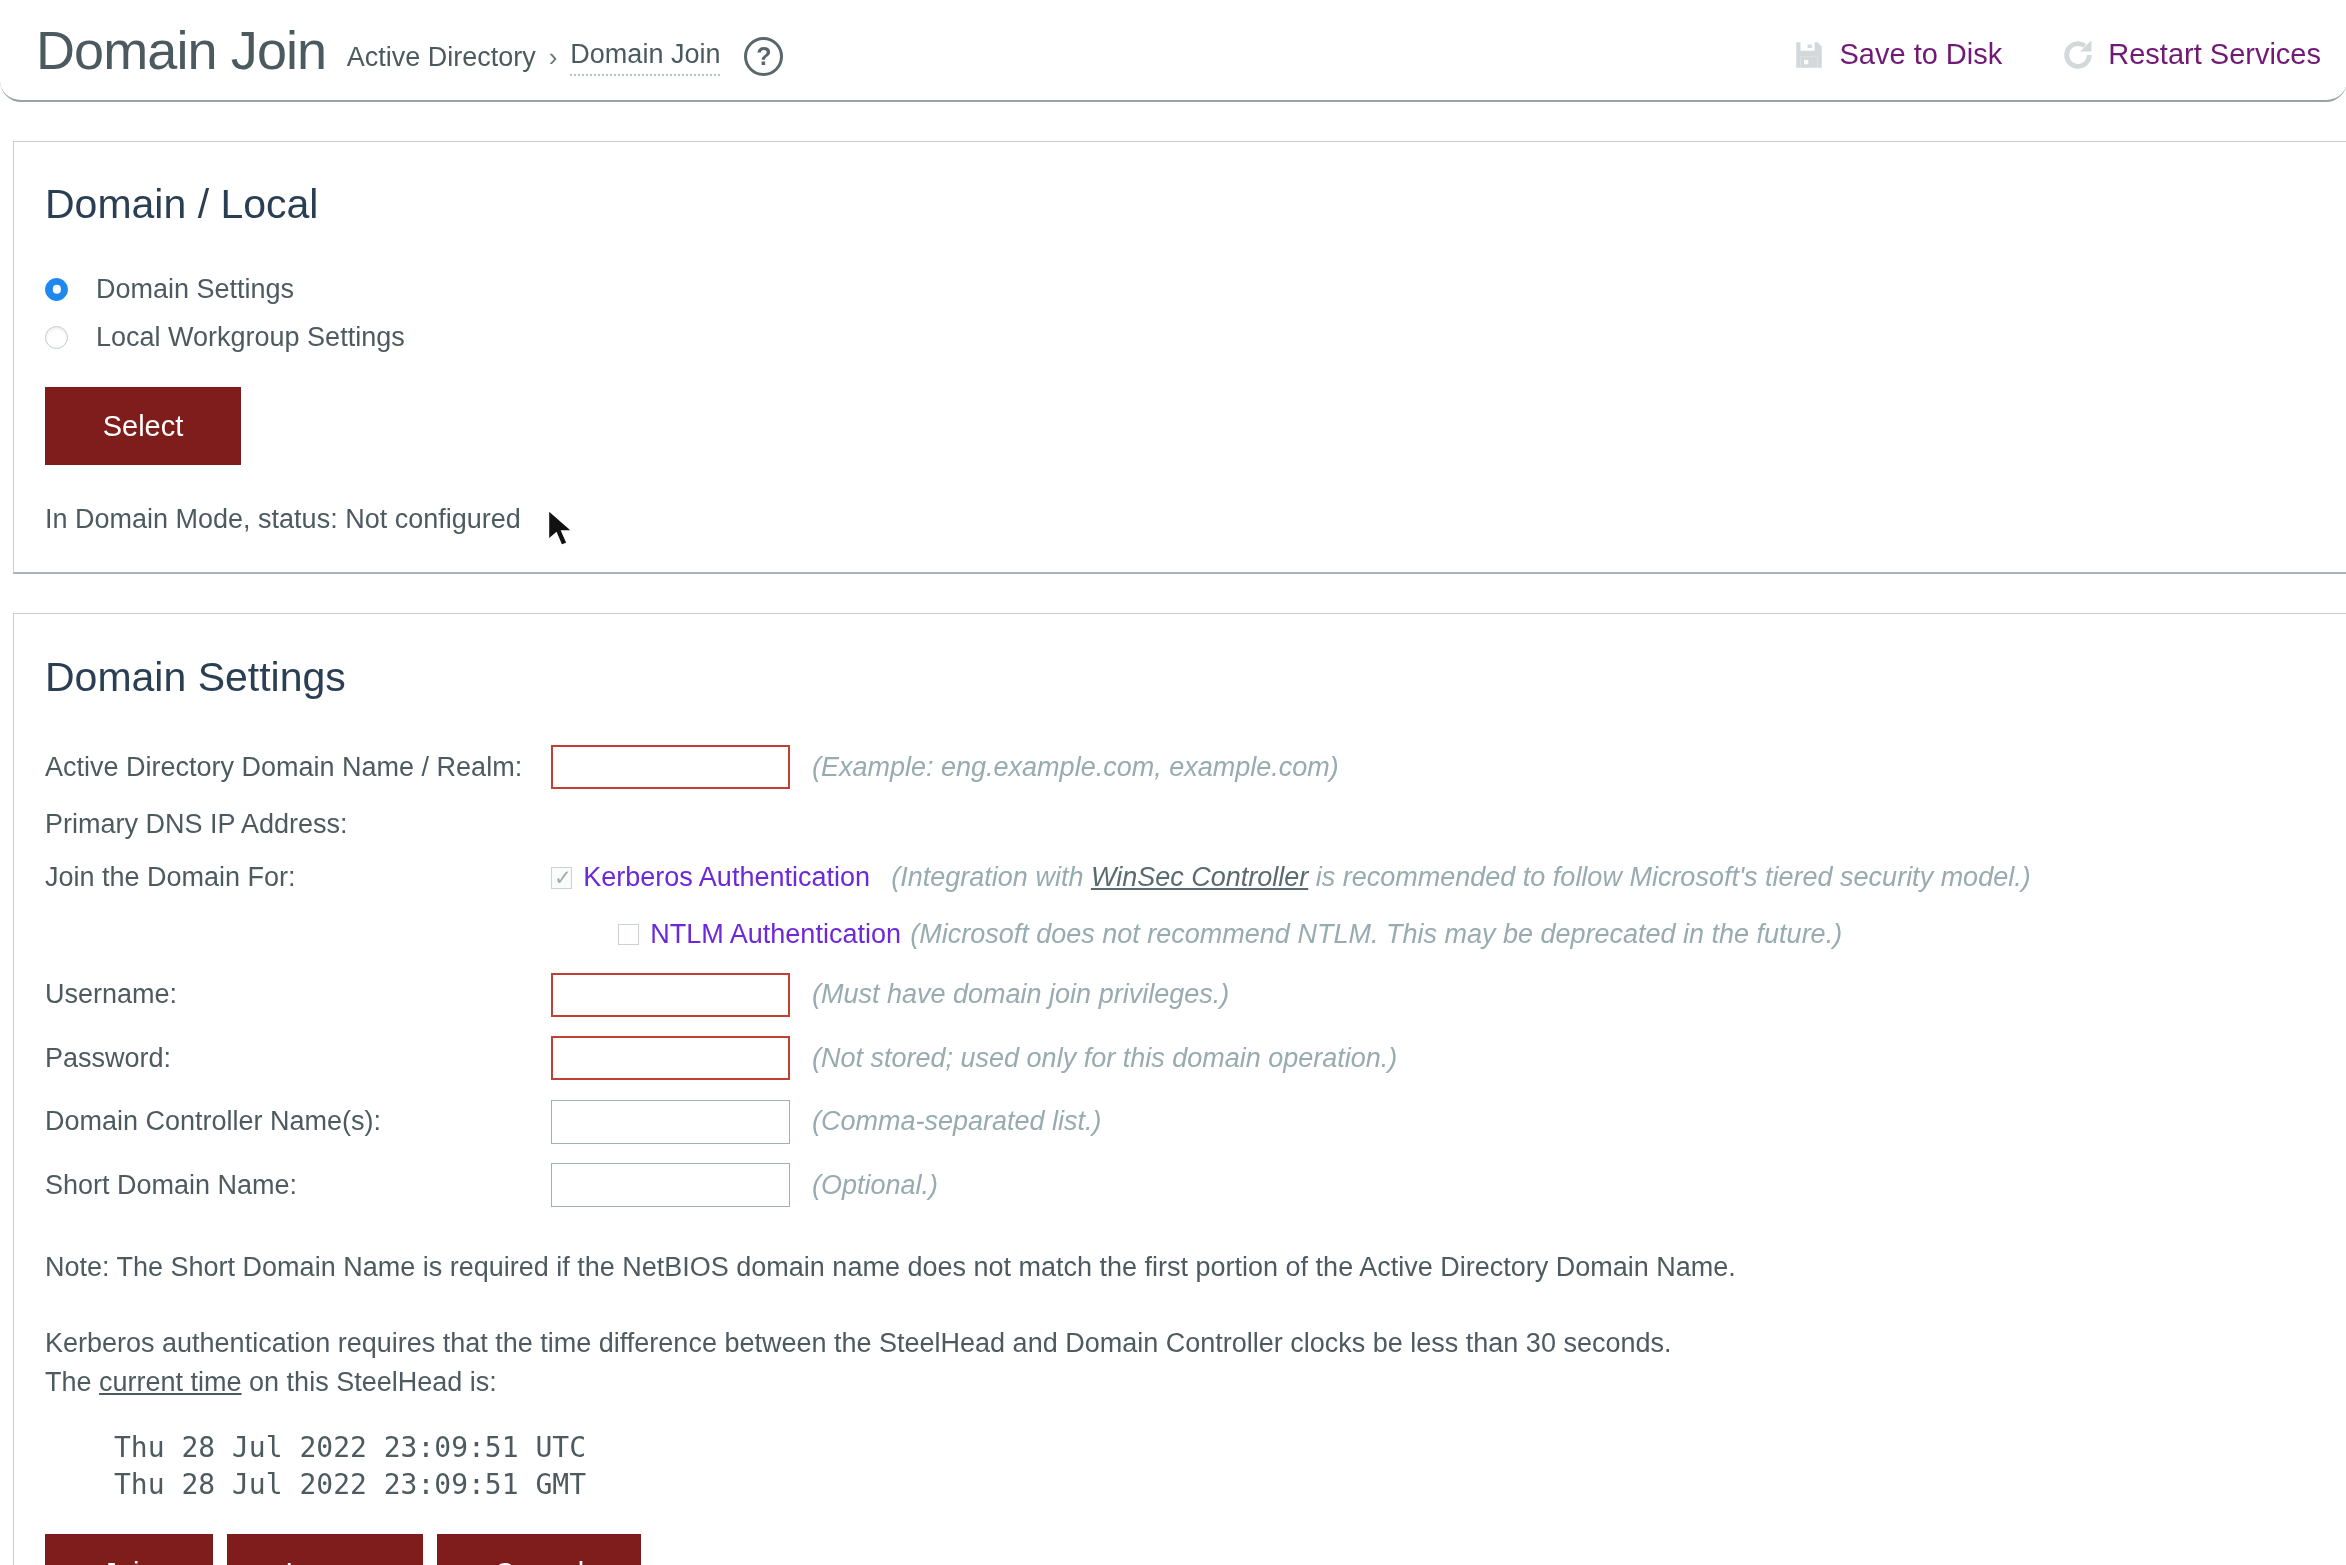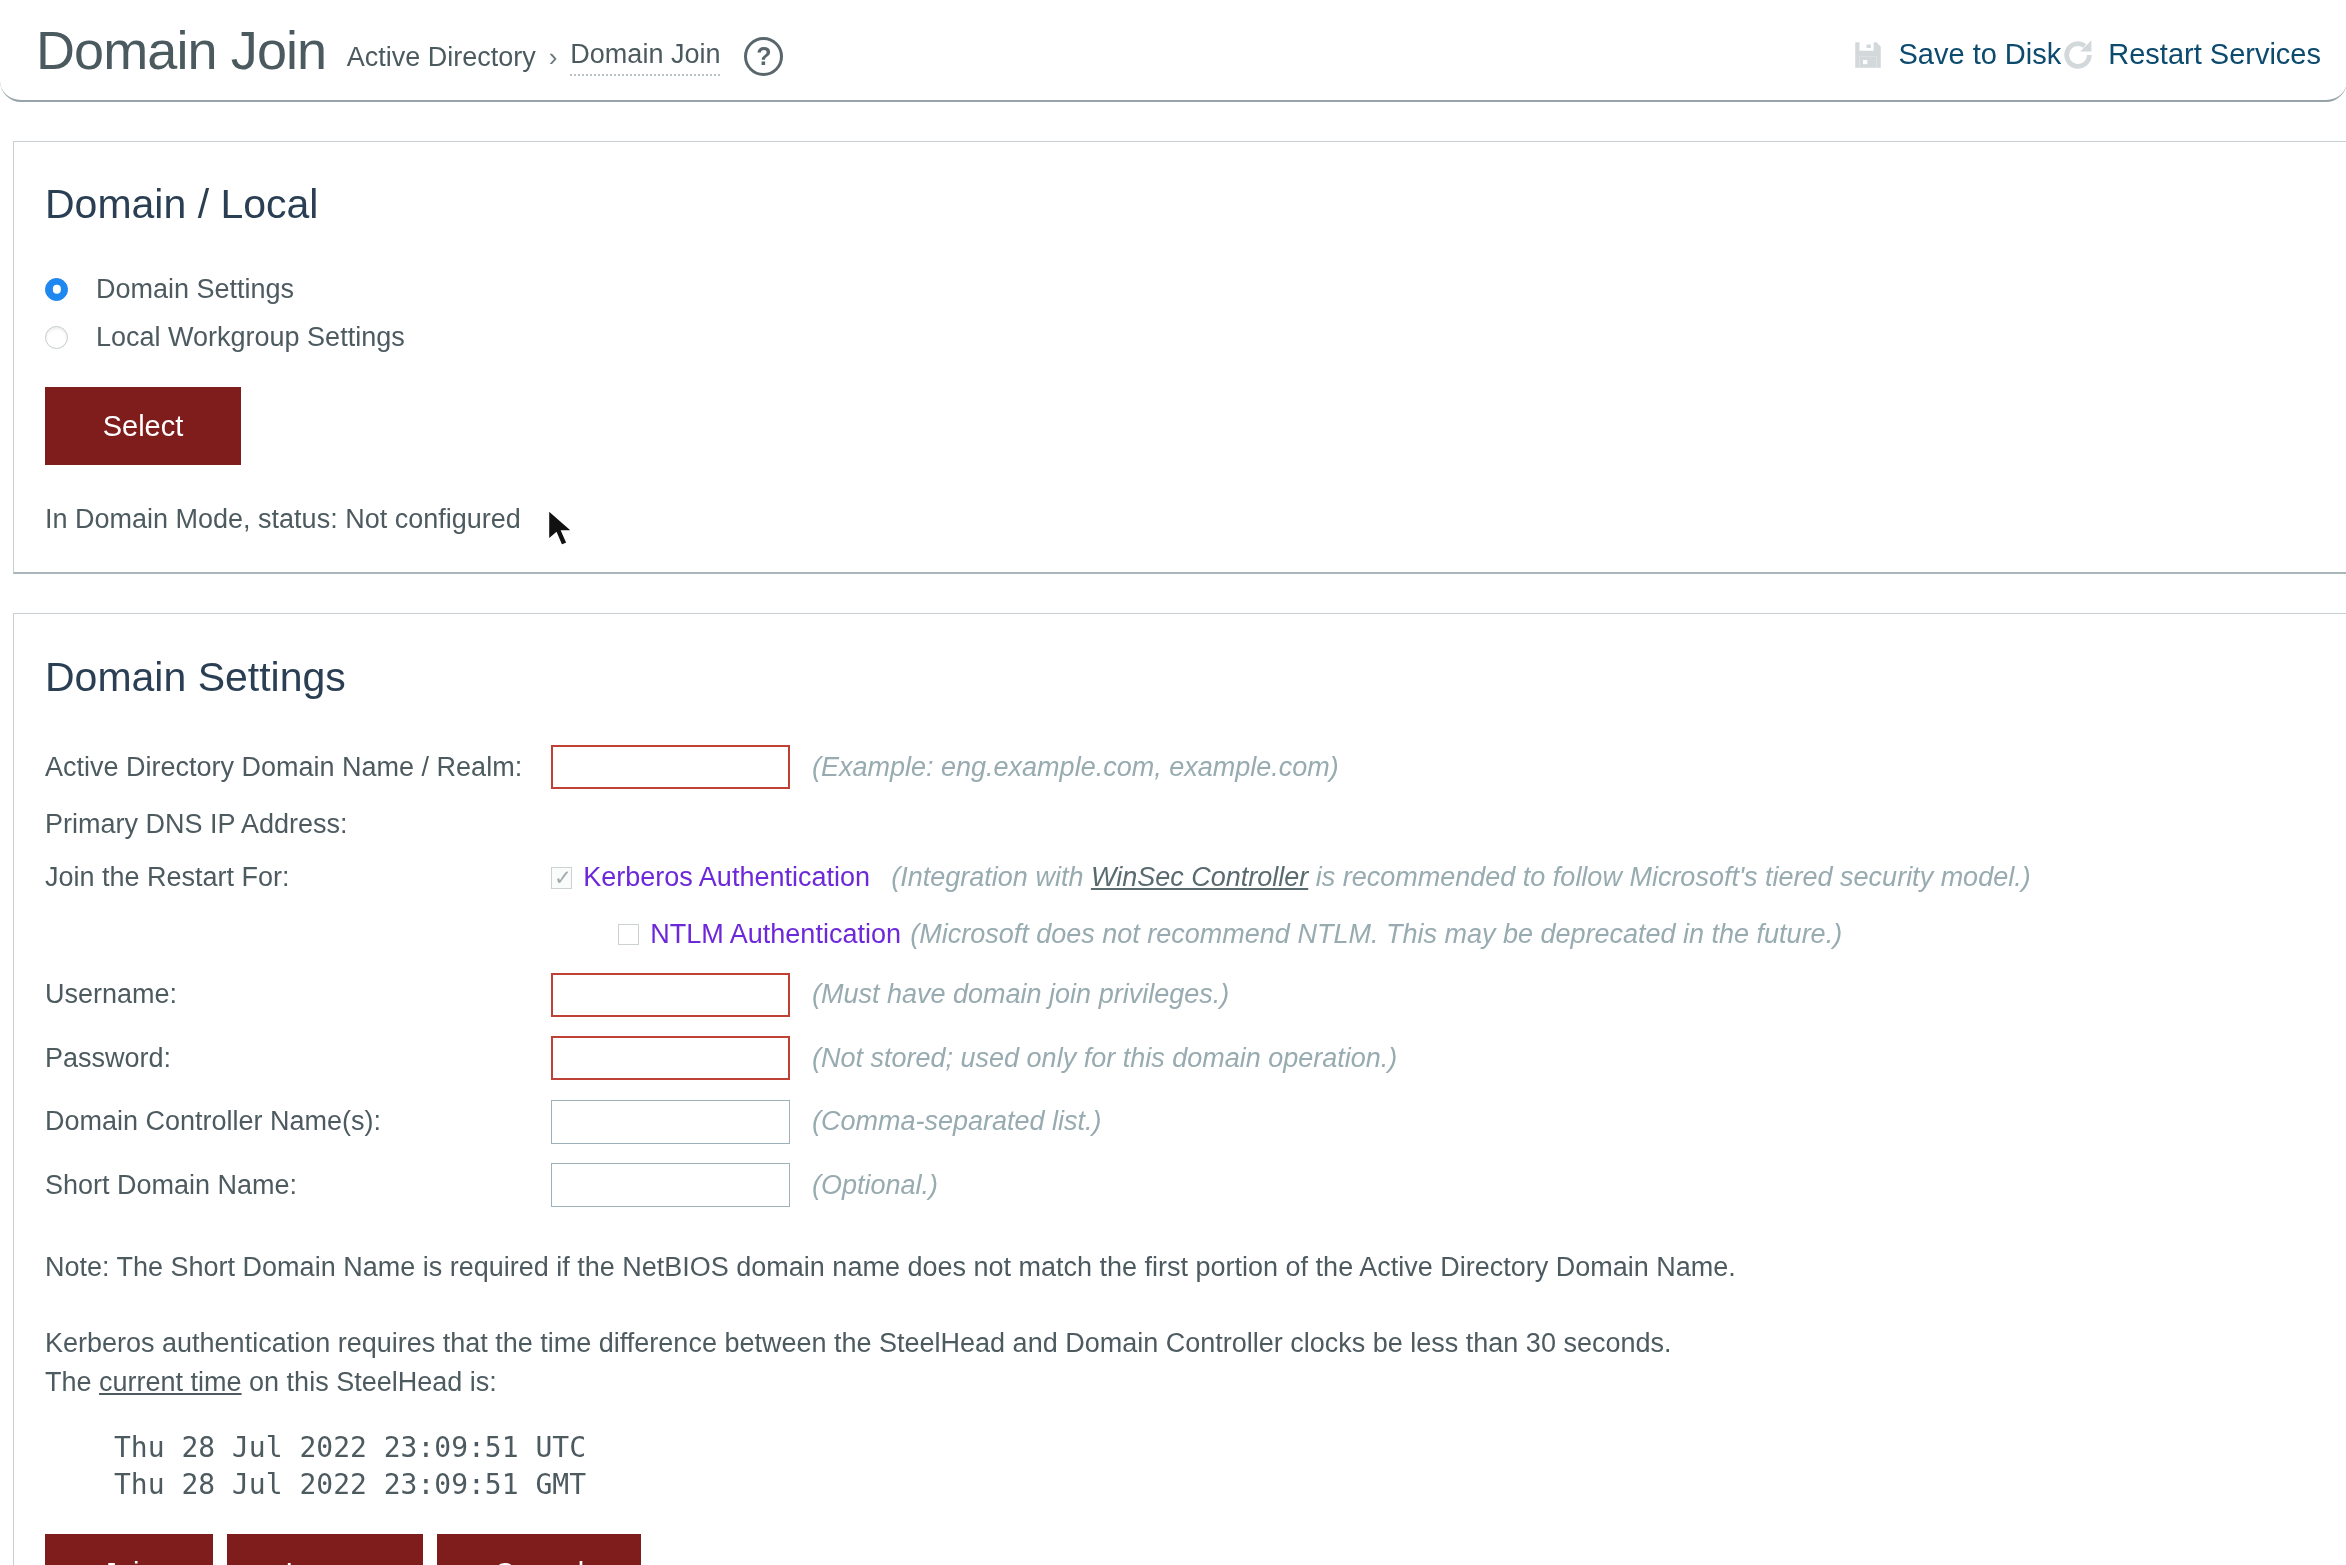--- a/index.html
+++ b/index.html
@@ -38,22 +38,22 @@
     cursor:default;
   }
   .help-badge {
     width:39px; height:39px; margin-left:24px; margin-top:13px;
     border:3.7px solid #59676d; border-radius:50%;
     display:flex; align-items:center; justify-content:center;
     font-size:25px; font-weight:700; color:#59676d;
     flex:none;
   }
   .topbar-actions {
-    margin-left:auto; display:flex; 
-    color:#0c4a6e; font-size:29px; white-space:nowrap; margin-top:9.3px;
+    margin-left:auto; display:flex; gap:59px;
+    color:#701a75; font-size:29px; white-space:nowrap; margin-top:9.3px;
   }
   .top-action { display:flex; align-items:center; gap:13px; cursor:default; }
   .top-action svg { display:block; }
 
   
   .panel {
     margin:39px 0 0 13px;
     border:0.9px solid #c8ced1;
     border-bottom:2.8px solid #aab5ba;
     padding:32px 37px 37px 31px;
@@ -198,21 +198,21 @@
         <span class="hint">(Example: eng.example.com, example.com)</span>
       </div>
     </div>
 
     <div class="form-row" style="min-height:46px;">
       <div class="form-label">Primary DNS IP Address:</div>
       <div class="field-area"></div>
     </div>
 
     <div class="form-row" style="min-height:52px;">
-      <div class="form-label">Join the Restart For:</div>
+      <div class="form-label">Join the Domain For:</div>
       <div class="field-area">
         <span class="checkbox checked-disabled"></span>
         <span class="cb-label">Kerberos Authentication</span>
         <span class="hint" style="margin-left:12px;"><span>(Integration with </span><span class="hint-link">WinSec Controller</span><span> is recommended to follow Microsoft's tiered security model.)</span></span>
       </div>
     </div>
 
     <div class="form-row" style="min-height:52px;">
       <div class="form-label"></div>
       <div class="field-area ntlm-indent">

